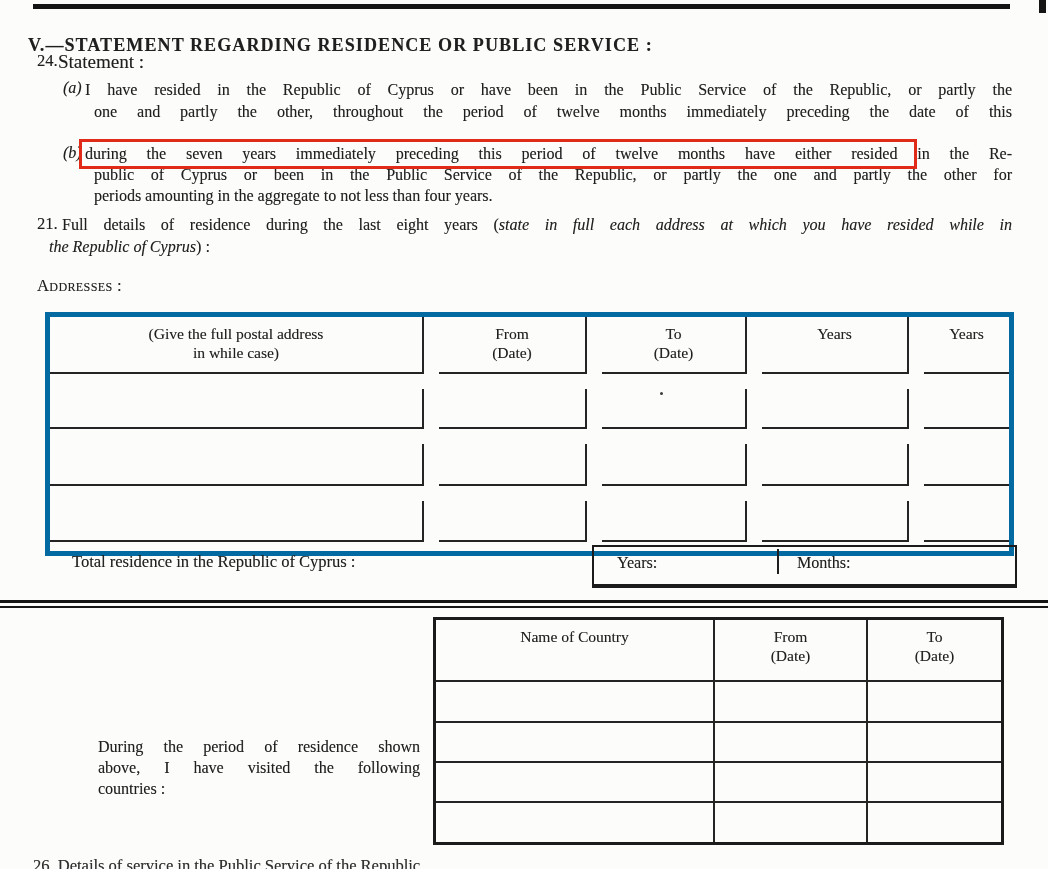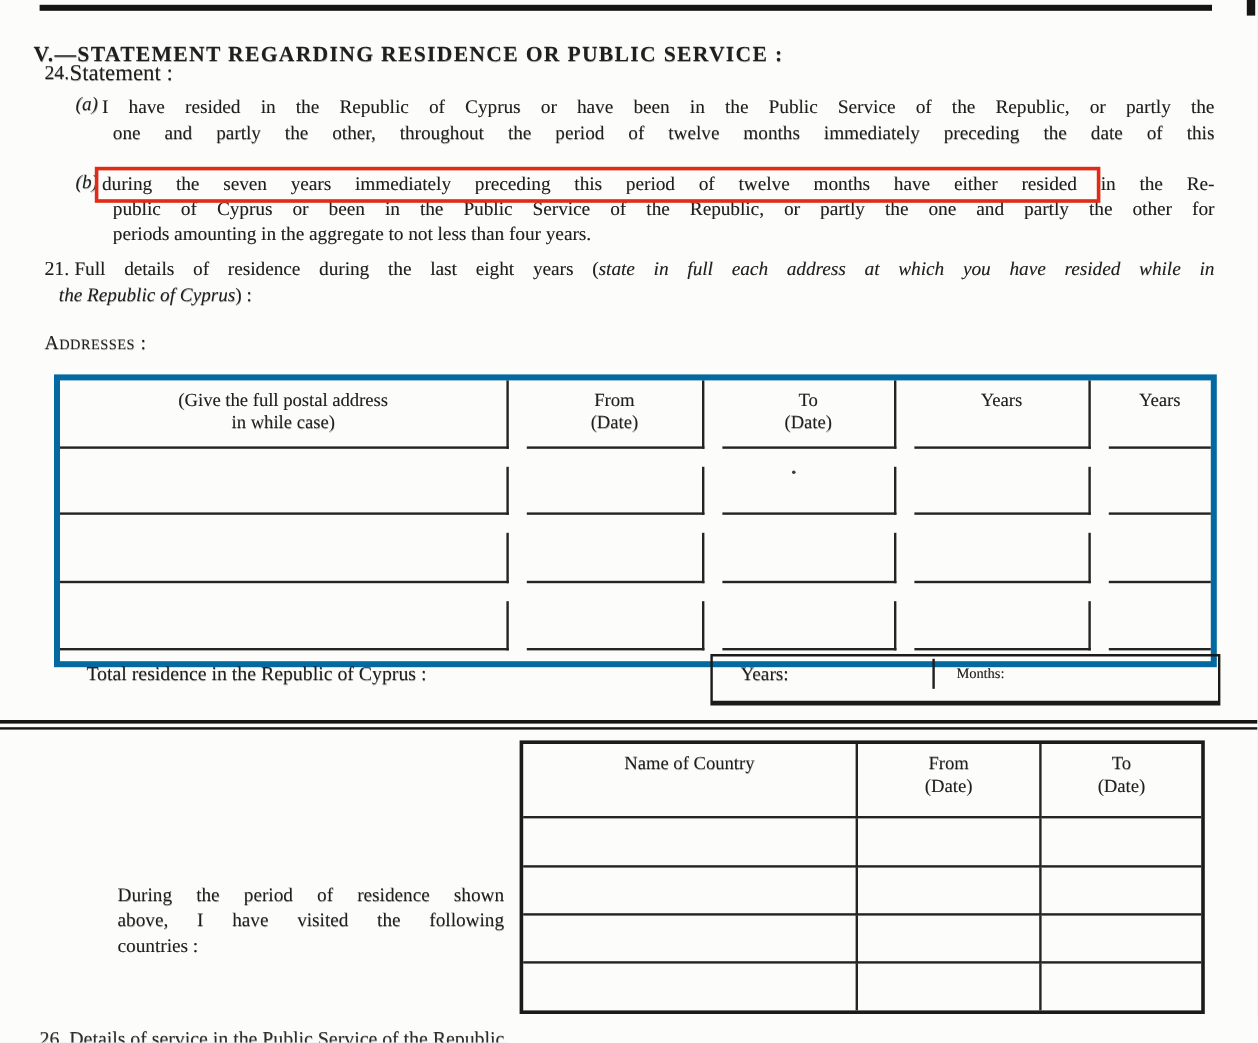--- a/index.html
+++ b/index.html
@@ -66,21 +66,21 @@
   }
   .c{border-right:2px solid #242424;border-bottom:2px solid #242424;}
   .c.lc{border-right:none;}
   .c.lr{border-bottom:none;}
   .hc{display:flex;flex-direction:column;align-items:center;padding-top:7px;
       font-size:15.5px;line-height:19px;text-align:center;}
 
   .total-label{left:72px;top:552px;font-size:16.5px;white-space:nowrap;}
   .total-box{left:592px;top:545px;width:425px;height:43px;border:2px solid #1b1b1b;border-bottom-width:4px;}
   .years-label{left:617px;top:554px;font-size:16px;}
-  .months-label{left:797px;top:554px;font-size:12px;}
+  .months-label{left:797px;top:554px;font-size:16px;}
   .field-sep{left:777px;top:549px;width:2px;height:25px;background:#1f1f1f;}
 
   .divider-rule{left:0;top:600px;width:1048px;height:8px;border-top:3px solid #161616;border-bottom:2px solid #161616;}
 
   .visited{left:98px;top:736px;width:322px;font-size:16px;}
   .visited .ln{display:block;line-height:21px;text-align:justify;text-align-last:justify;}
   .visited .ln.last{text-align-last:left;}
 
   .bottom-cut{left:33px;top:856px;font-size:16.5px;white-space:nowrap;filter:blur(.4px);color:#2e2e2e;}
 

